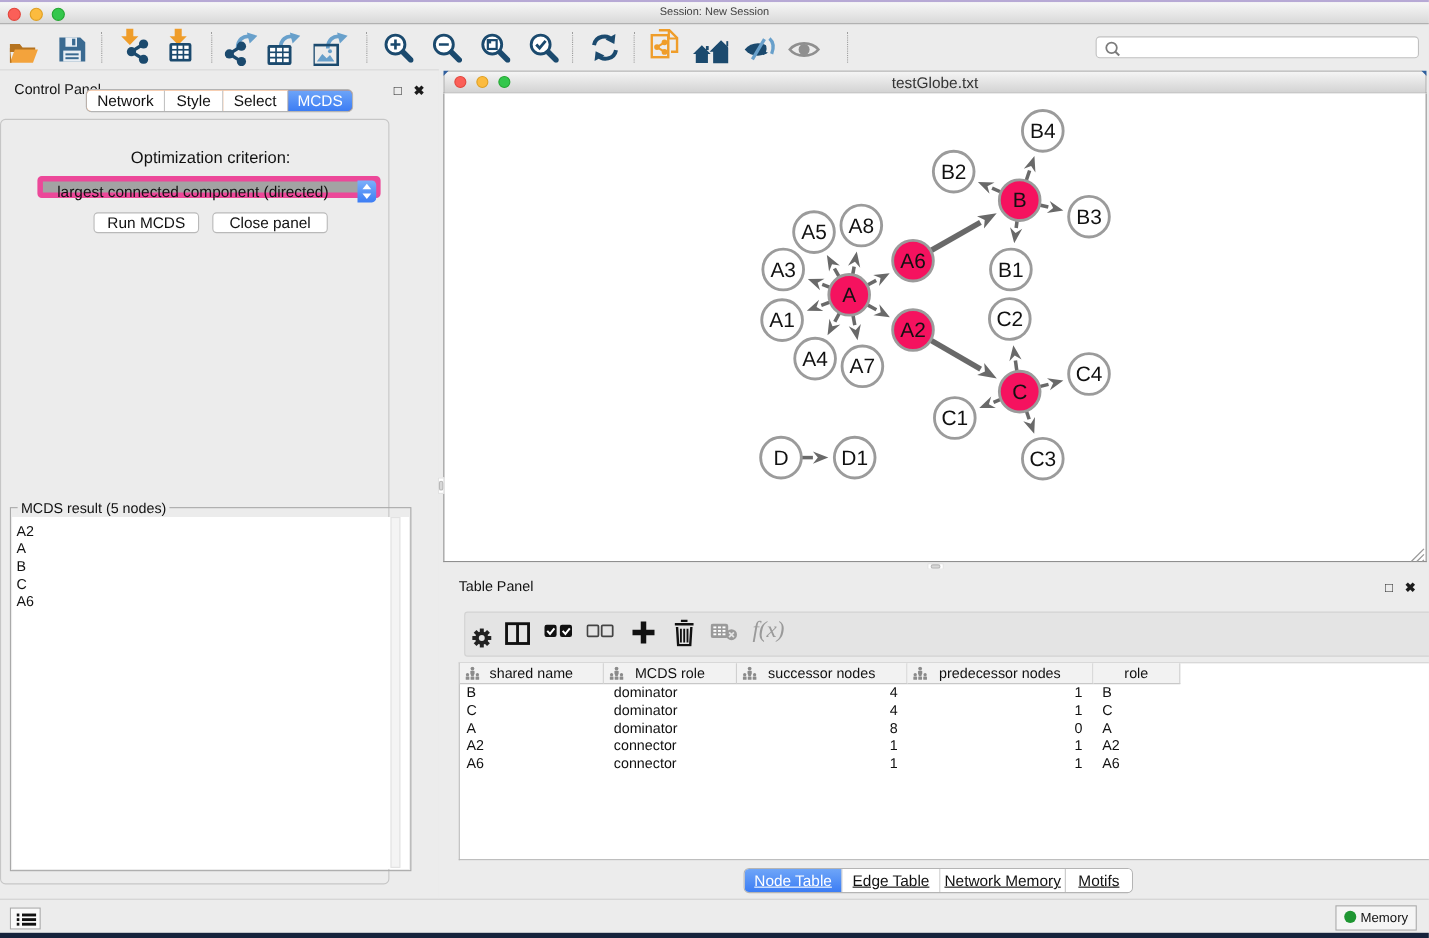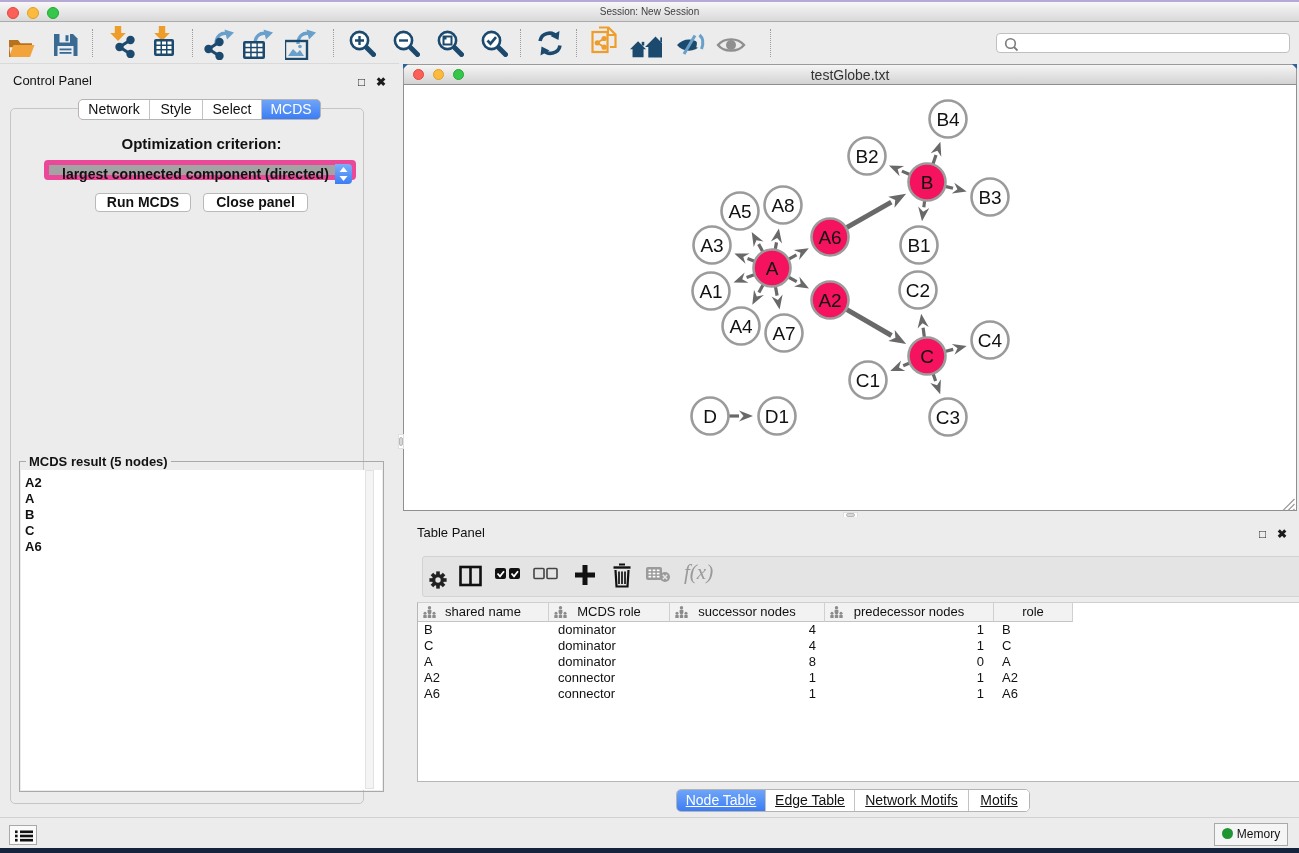--- a/index.html
+++ b/index.html
@@ -18,24 +18,24 @@
   #toolbar { left:0; top:23px; width:1299px; height:40px; background:#ececec; }
   .tsep { position:absolute; top:6px; height:28px; width:0;
     border-left:1px dotted #9d9d9d; }
   #searchbox { position:absolute; left:996px; top:10px; width:294px; height:20px;
     background:#fff; border:1px solid #c0c0c0; border-radius:4px; }
 
   
   #cpanel { left:0; top:63px; width:399px; height:754px; background:#ececec; border-top:1px solid #d9d9d9; }
   #cpanel .ptitle { position:absolute; left:13px; top:9px; font-size:13px; color:#111; }
   .wbtn { position:absolute; top:11px; font-weight:bold; color:#1b1b1b; font-size:12px; }
-  #cpbox { position:absolute; left:10px; top:44px; width:354px; height:696px;
-    border:1px solid #c6c6c6; border-radius:5px; background:#ececec;font-weight:bold; }
-  
-  #cptabs { position:absolute; left:78px; top:35px; height:21px; display:flex; z-index:3;
+  #cpbox { position:absolute; left:0; top:44px; width:354px; height:696px;
+    border:1px solid #c6c6c6; border-radius:5px; background:#ececec; }
+  
+  #cptabs { position:absolute; left:78px; top:17px; height:21px; display:flex; z-index:3;
     border:1px solid #b4b4b4; border-radius:5px; overflow:hidden; background:#f97316; }
   #cptabs .seg { font-size:14px; color:#111; line-height:19px; text-align:center;
     border-right:1px solid #c3c3c3; background:#fff; }
   #cptabs .seg:last-child { border-right:none; }
   #cptabs .sel { background:linear-gradient(#6ea5f8,#3c7df4); color:#fff; }
 
   #optlabel { position:absolute; left:-8px; top:26px; width:397px; text-align:center; font-size:15px; color:#111; }
   #combo { position:absolute; left:33px; top:51px; width:312px; height:20px; background:#a3a3a3;
     border:5px solid #ec4899; border-radius:4px; font-size:14px; color:#111; line-height:18px; padding-left:13px; }
   #combostep { position:absolute; right:-1px; top:-1px; width:17px; height:20px; border-radius:0 4px 4px 0;
@@ -527,21 +527,21 @@
       <div class="cell" style="left:6px;top:82px;">A6</div>
       <div class="cell" style="left:140px;top:82px;">connector</div>
       <div class="cell" style="left:252px;top:82px;width:146px;text-align:right;">1</div>
       <div class="cell" style="left:407px;top:82px;width:159px;text-align:right;">1</div>
       <div class="cell" style="left:584px;top:82px;">A6</div>
     </div>
   <div id="ttabs">
     <div id="btabs">
       <div class="seg sel" style="width:89px;padding:0;">Node Table</div>
       <div class="seg" style="width:89px;padding:0;">Edge Table</div>
-      <div class="seg" style="width:114px;padding:0;">Network Motifs</div>
+      <div class="seg" style="width:114px;padding:0;">Network Memory</div>
       <div class="seg" style="width:60px;padding:0;">Motifs</div>
     </div>
   </div>
 </div>
 
 <div class="abs" id="statusbar">
   <div id="listbtn">
       <svg style="position:absolute;left:5px;top:4px;" width="18" height="12" viewBox="0 0 18 12">
         <rect x="0" y="0.5" width="2.6" height="2.6" fill="#111"></rect>
         <rect x="5" y="0.5" width="13" height="2.6" fill="#111"></rect>

